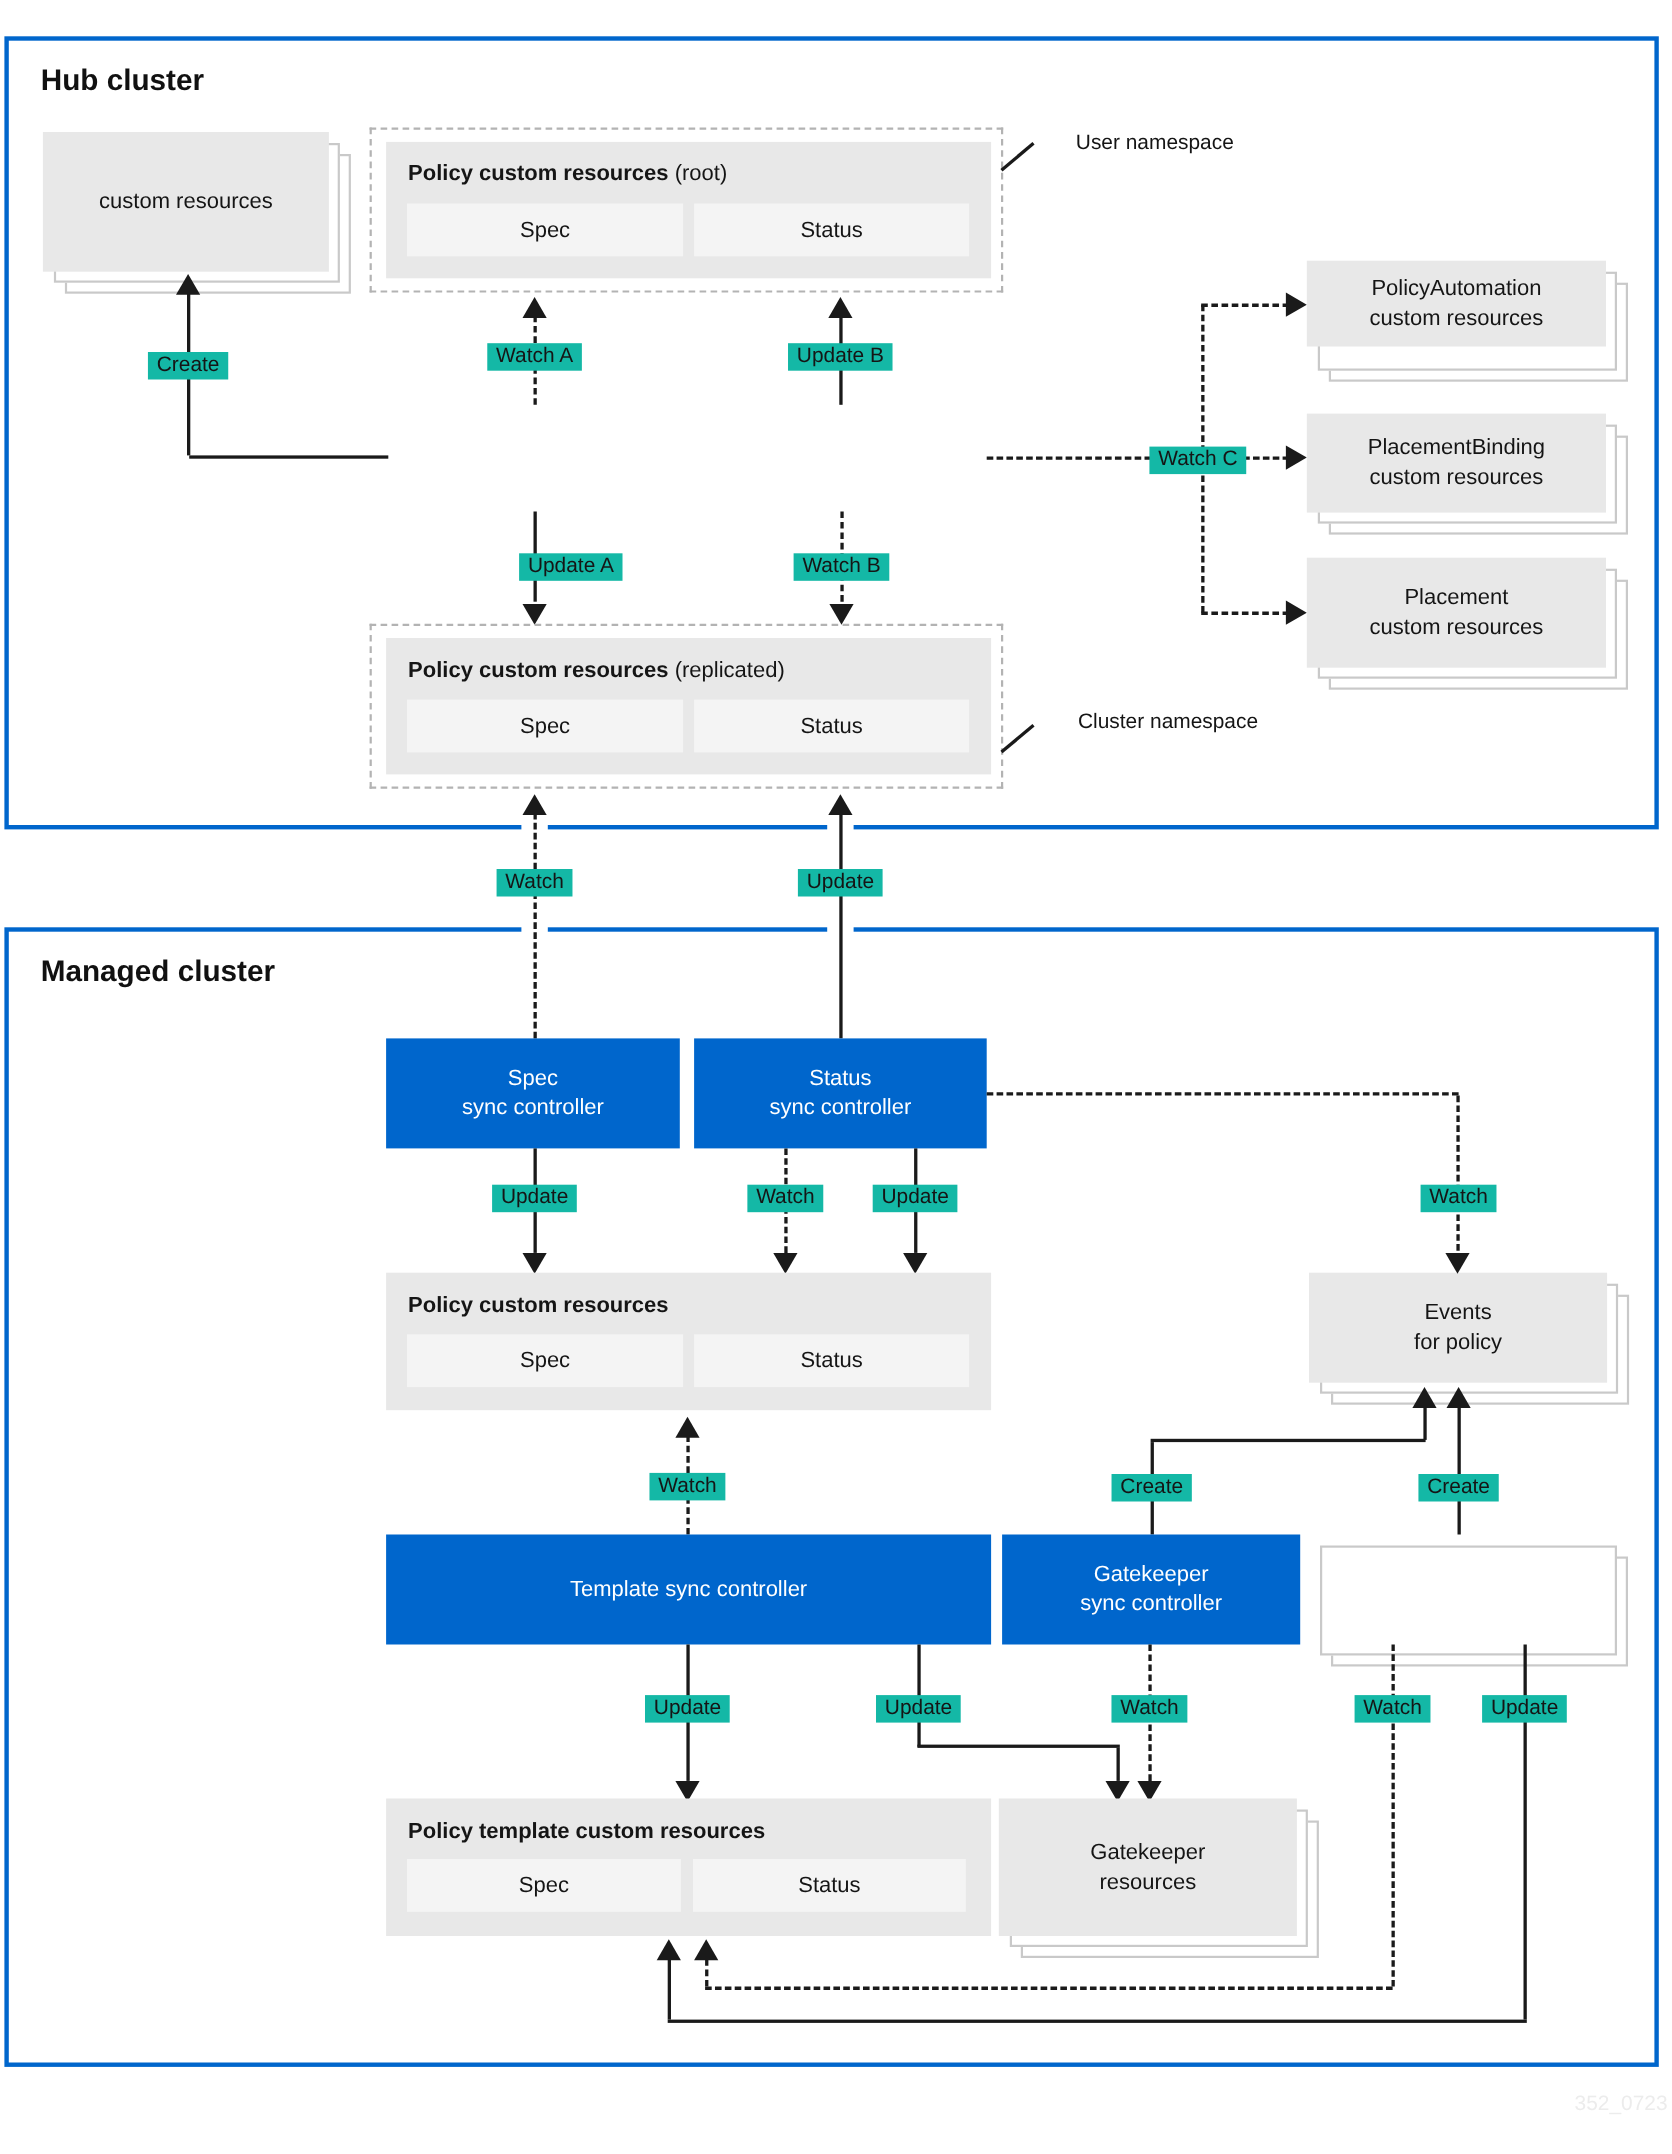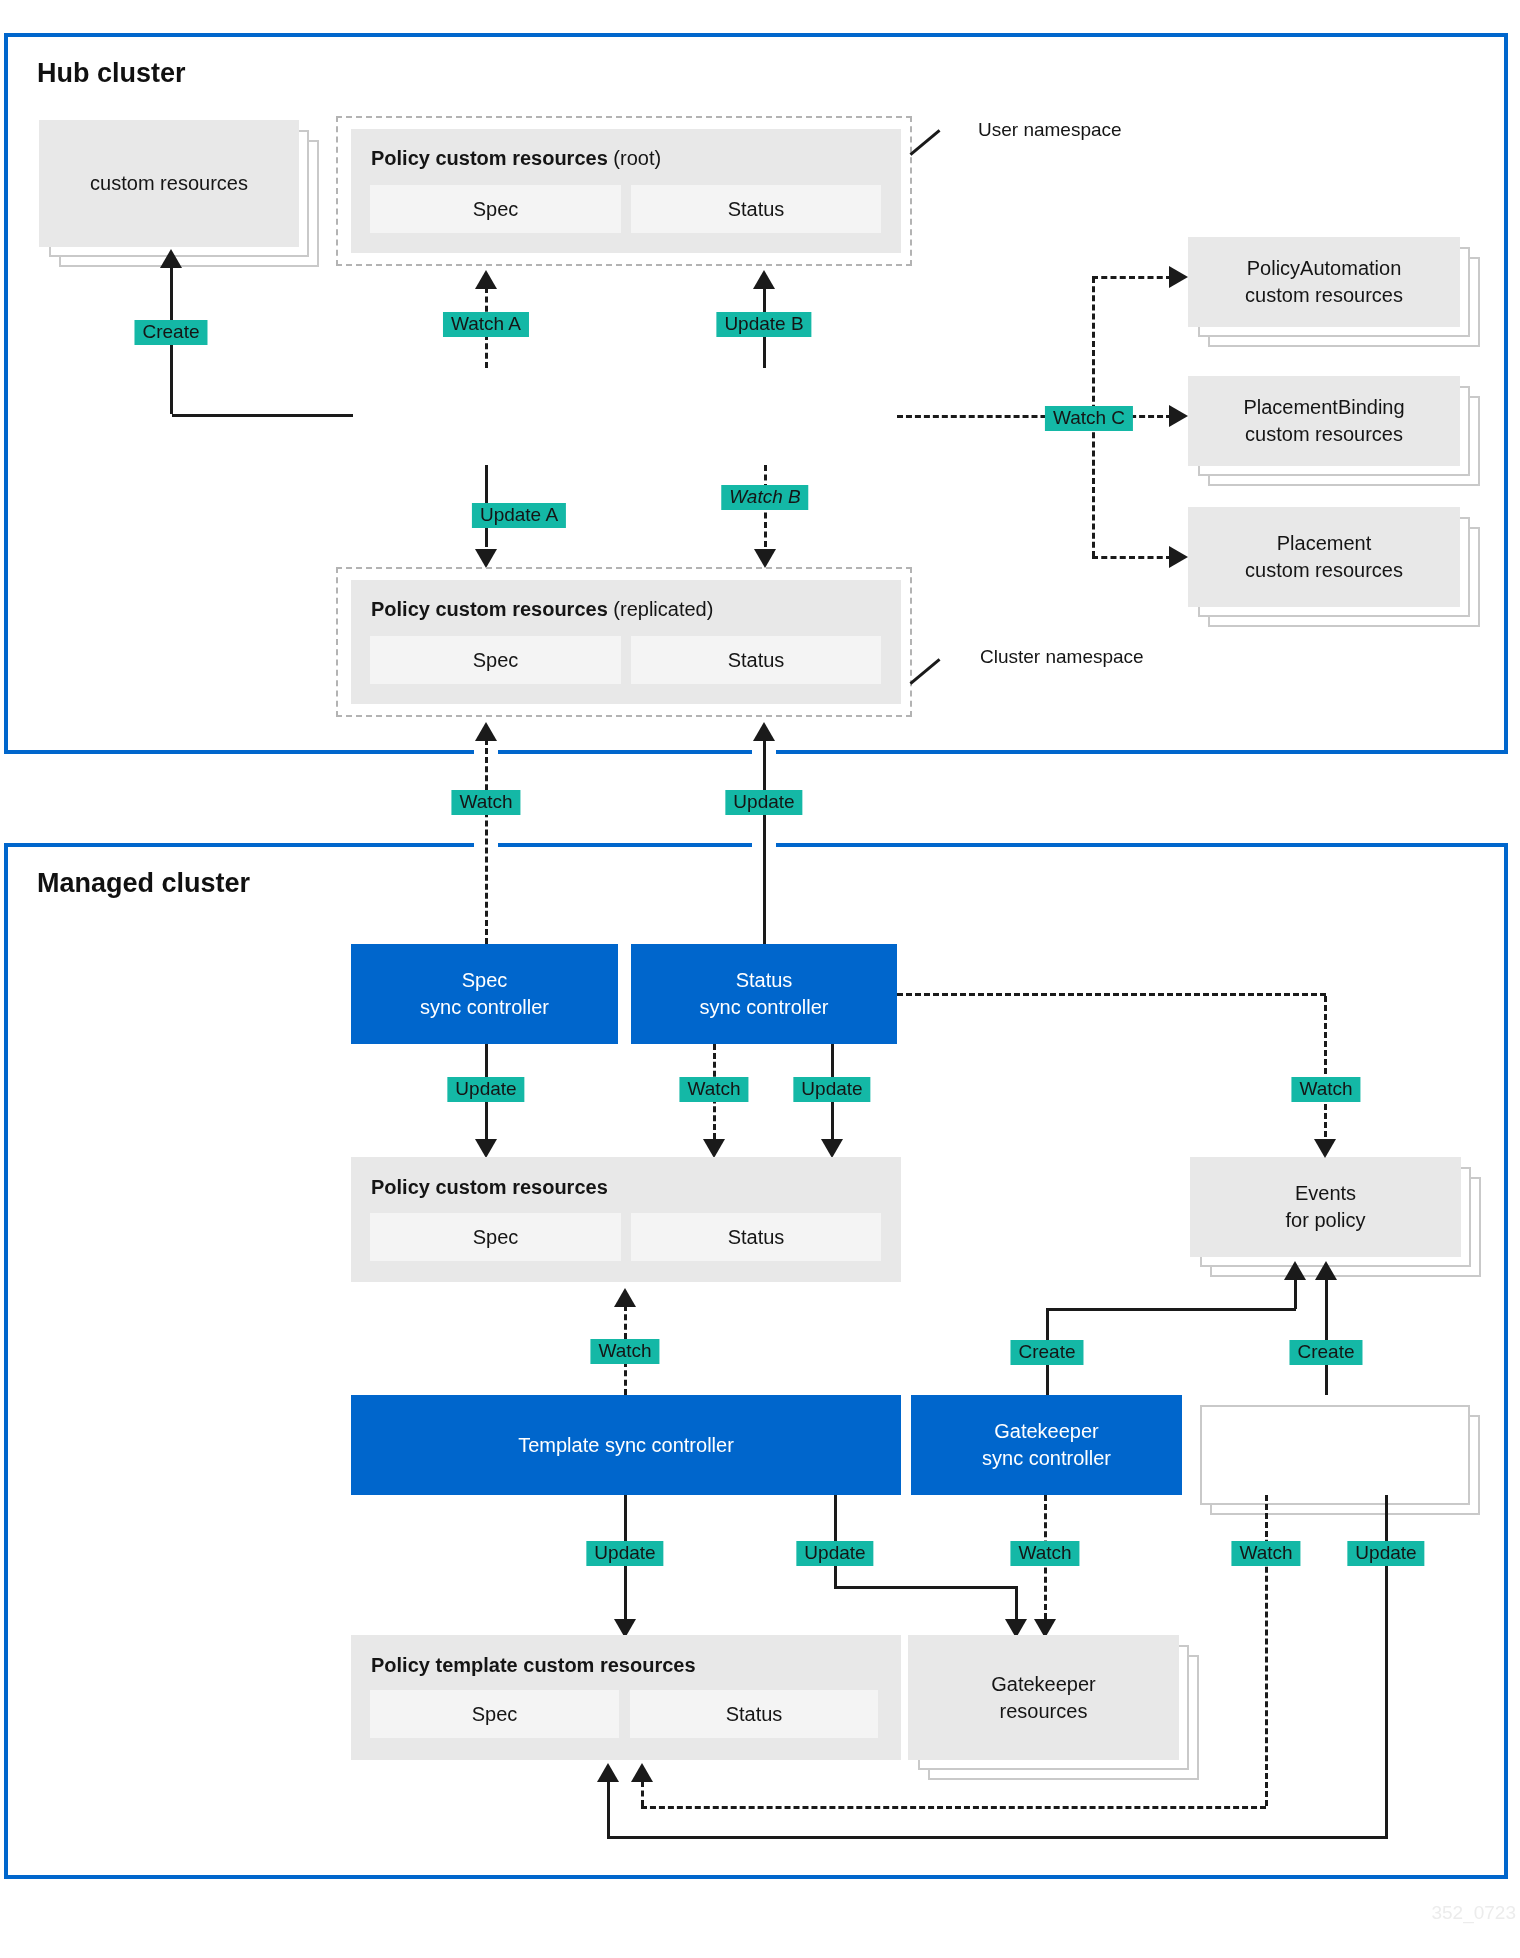--- a/index.html
+++ b/index.html
@@ -75,34 +75,34 @@
   <div class="vl" style="left:763px;top:287px;height:81px;"></div>
   <div class="au" style="left:753px;top:270px;"></div>
   <div class="lbl" style="left:764px;top:312px;">Update B</div>
 
   <div class="vl" style="left:485px;top:465px;height:82px;"></div>
   <div class="ad" style="left:475px;top:549px;"></div>
   <div class="lbl" style="left:486px;top:503px;margin-left:33px;">Update A</div>
 
   <div class="vd" style="left:764px;top:465px;height:82px;"></div>
   <div class="ad" style="left:754px;top:549px;"></div>
-  <div class="lbl" style="left:765px;top:485px;font-style:italic;">Watch B</div>
+  <div class="lbl" style="left:765px;top:503px;">Watch B</div>
 
   <div class="hd" style="left:897px;top:415px;width:275px;"></div>
   <div class="ar" style="left:1169px;top:405px;"></div>
   <div class="vd" style="left:1092px;top:277px;height:280px;"></div>
   <div class="hd" style="left:1092px;top:276px;width:80px;"></div>
   <div class="ar" style="left:1169px;top:266px;"></div>
   <div class="hd" style="left:1092px;top:556px;width:80px;"></div>
   <div class="ar" style="left:1169px;top:546px;"></div>
   <div class="lbl" style="left:1089px;top:406px;">Watch C</div>
 
   <div class="stack" style="left:1208px;top:257px;width:272px;height:90px;"></div>
   <div class="stack" style="left:1198px;top:247px;width:272px;height:90px;"></div>
-  <div class="graybox" style="left:1188px;top:237px;width:272px;height:90px;">PolicyAutomation
+  <div class="graybox" style="left:1188px;top:237px;width:272px;height:78px;">PolicyAutomation
 custom resources</div>
 
   <div class="stack" style="left:1208px;top:396px;width:272px;height:90px;"></div>
   <div class="stack" style="left:1198px;top:386px;width:272px;height:90px;"></div>
   <div class="graybox" style="left:1188px;top:376px;width:272px;height:90px;">PlacementBinding
 custom resources</div>
 
   <div class="stack" style="left:1208px;top:527px;width:272px;height:100px;"></div>
   <div class="stack" style="left:1198px;top:517px;width:272px;height:100px;"></div>
   <div class="graybox" style="left:1188px;top:507px;width:272px;height:100px;">Placement

